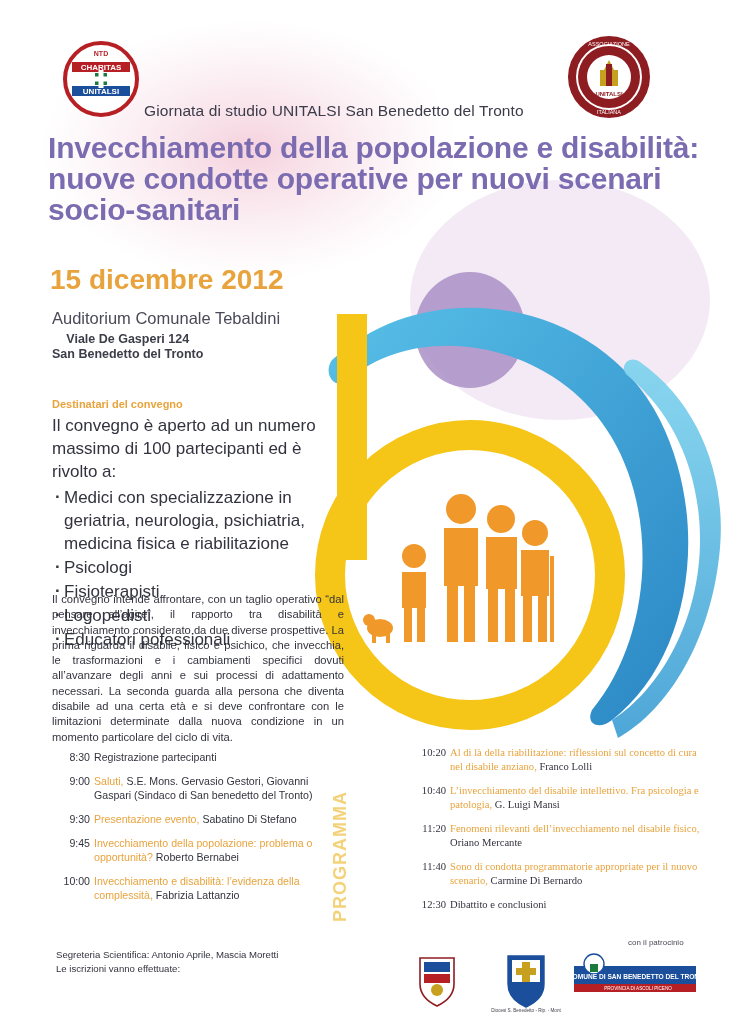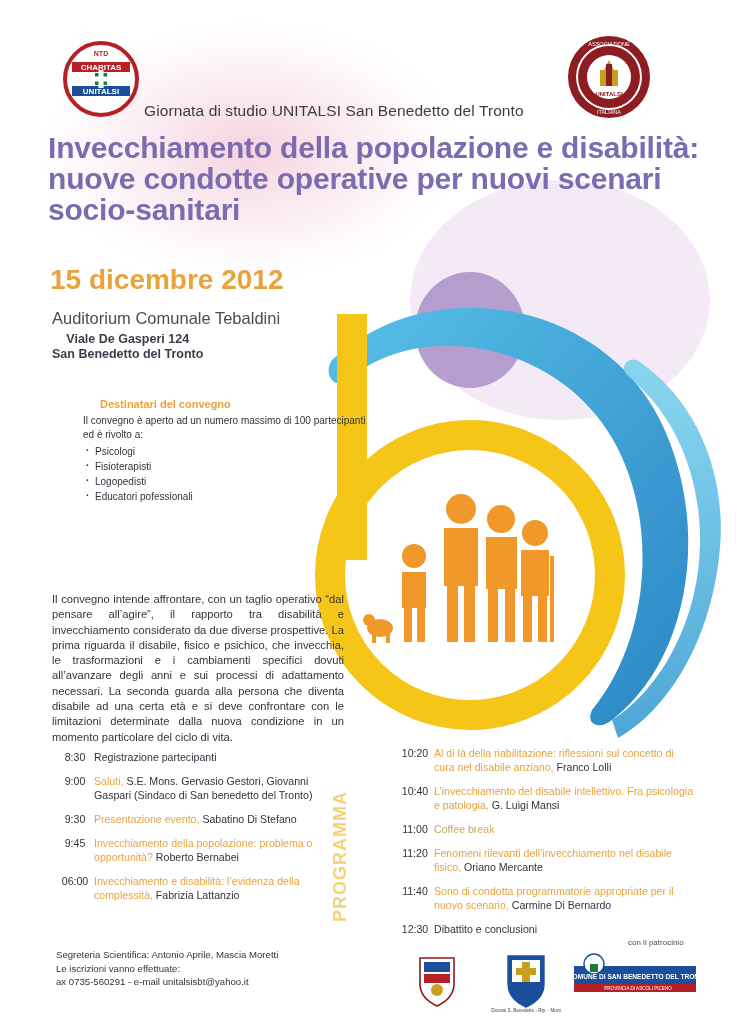--- a/index.html
+++ b/index.html
@@ -90,31 +90,29 @@
   }
 
   
   .dest-head {
     position: absolute;
     left: 52px;
     top: 398px;
     font-size: 11px;
     font-weight: bold;
     color: #e8a33d;
-    margin-left: 48px;
   }
   .dest-body {
     position: absolute;
     left: 52px;
     top: 414px;
     width: 290px;
-    font-size: 10px;
-    line-height: 14px;
+    font-size: 17px;
+    line-height: 23px;
     color: #33333f;
-    margin-left: 31px;
   }
   .dest-body ul {
     margin: 3px 0 0 0;
     padding: 0 0 0 12px;
     list-style: none;
   }
   .dest-body li {
     position: relative;
     margin-bottom: 1px;
   }
@@ -158,32 +156,32 @@
   }
 
   
   .prog-col {
     position: absolute;
     font-size: 10.6px;
     line-height: 14px;
     color: #33333f;
   }
   .prog-col.left  { left: 60px;  top: 750px; width: 272px; }
-  .prog-col.right { left: 400px; top: 746px; width: 296px; }
+  .prog-col.right { left: 416px; top: 746px; width: 296px; font-family: Liberation Serif, serif; }
   .prog-item {
     position: relative;
     padding-left: 34px;
     margin-bottom: 10px;
   }
   .prog-item .t {
     position: absolute;
     left: 0;
     top: 0;
     width: 30px;
-    text-align: center;
+    text-align: right;
     color: #33333f;
   }
   .prog-item .lead {
     color: #e8a33d;
   }
   .prog-item.coffee .txt { color: #c9a85f; }
 
   
   .segreteria {
     position: absolute;
@@ -318,20 +316,21 @@
   <div class="venue">Auditorium Comunale Tebaldini</div>
   <div class="venue-addr">
     <span>Viale De Gasperi 124</span><br>
     <span>San Benedetto del Tronto</span>
   </div>
 
   <div class="dest-head">Destinatari del convegno</div>
   <div class="dest-body">
     <span>Il convegno è aperto ad un numero massimo di 100 partecipanti ed è rivolto a:</span>
     <ul>
+      <li>Medici con specializzazione in geriatria, neurologia, psichiatria, medicina fisica e riabilitazione</li>
       <li>Psicologi</li>
       <li>Fisioterapisti</li>
       <li>Logopedisti</li>
       <li>Educatori pofessionali</li>
     </ul>
   </div>
 
   <div class="para">Il convegno intende affrontare, con un taglio operativo “dal pensare all’agire”, il rapporto tra disabilità e invecchiamento considerato da due diverse prospettive. La prima riguarda il disabile, fisico e psichico, che invecchia, le trasformazioni e i cambiamenti specifici dovuti all’avanzare degli anni e sui processi di adattamento necessari. La seconda guarda alla persona che diventa disabile ad una certa età e si deve confrontare con le limitazioni determinate dalla nuova condizione in un momento particolare del ciclo di vita.</div>
 
   <div class="programma">PROGRAMMA</div>
@@ -350,61 +349,56 @@
       <span class="t">9:30</span>
       <span class="lead">Presentazione evento,</span>
       <span class="txt">Sabatino Di Stefano</span>
     </div>
     <div class="prog-item">
       <span class="t">9:45</span>
       <span class="lead">Invecchiamento della popolazione: problema o opportunità?</span>
       <span class="txt">Roberto Bernabei</span>
     </div>
     <div class="prog-item">
-      <span class="t">06:00</span>
+      <span class="t">10:00</span>
       <span class="lead">Invecchiamento e disabilità: l’evidenza della complessità,</span>
       <span class="txt">Fabrizia Lattanzio</span>
     </div>
   </div>
 
   <div class="prog-col right">
     <div class="prog-item">
       <span class="t">10:20</span>
       <span class="lead">Al di là della riabilitazione: riflessioni sul concetto di cura nel disabile anziano,</span>
       <span class="txt">Franco Lolli</span>
     </div>
     <div class="prog-item">
       <span class="t">10:40</span>
       <span class="lead">L’invecchiamento del disabile intellettivo. Fra psicologia e patologia,</span>
       <span class="txt">G. Luigi Mansi</span>
     </div>
-    <div class="prog-item coffee">
-      <span class="t">11:00</span>
-      <span class="txt">Coffee break</span>
-    </div>
     <div class="prog-item">
       <span class="t">11:20</span>
       <span class="lead">Fenomeni rilevanti dell’invecchiamento nel disabile fisico,</span>
       <span class="txt">Oriano Mercante</span>
     </div>
     <div class="prog-item">
       <span class="t">11:40</span>
       <span class="lead">Sono di condotta programmatorie appropriate per il nuovo scenario,</span>
       <span class="txt">Carmine Di Bernardo</span>
     </div>
     <div class="prog-item">
       <span class="t">12:30</span>
       <span class="txt">Dibattito e conclusioni</span>
     </div>
   </div>
 
   <div class="segreteria">
     <div>Segreteria Scientifica: Antonio Aprile, Mascia Moretti</div>
     <div>Le iscrizioni vanno effettuate:</div>
-    <div>ax 0735-560291 - e-mail unitalsisbt@yahoo.it</div>
   </div>
 
   <div class="patrocinio">con il patrocinio</div>
 
   <div class="crests">
     <svg viewBox="0 0 300 62" width="300" height="62" xmlns="http://www.w3.org/2000/svg">
 
       <g>
         <path d="M22 6 h34 v26 q0 14 -17 22 q-17 -8 -17 -22 z" fill="#ffffff" stroke="#8e1d22" stroke-width="1.6"></path>
         <path d="M26 10 h26 v10 h-26 z" fill="#1b4f9c"></path>

